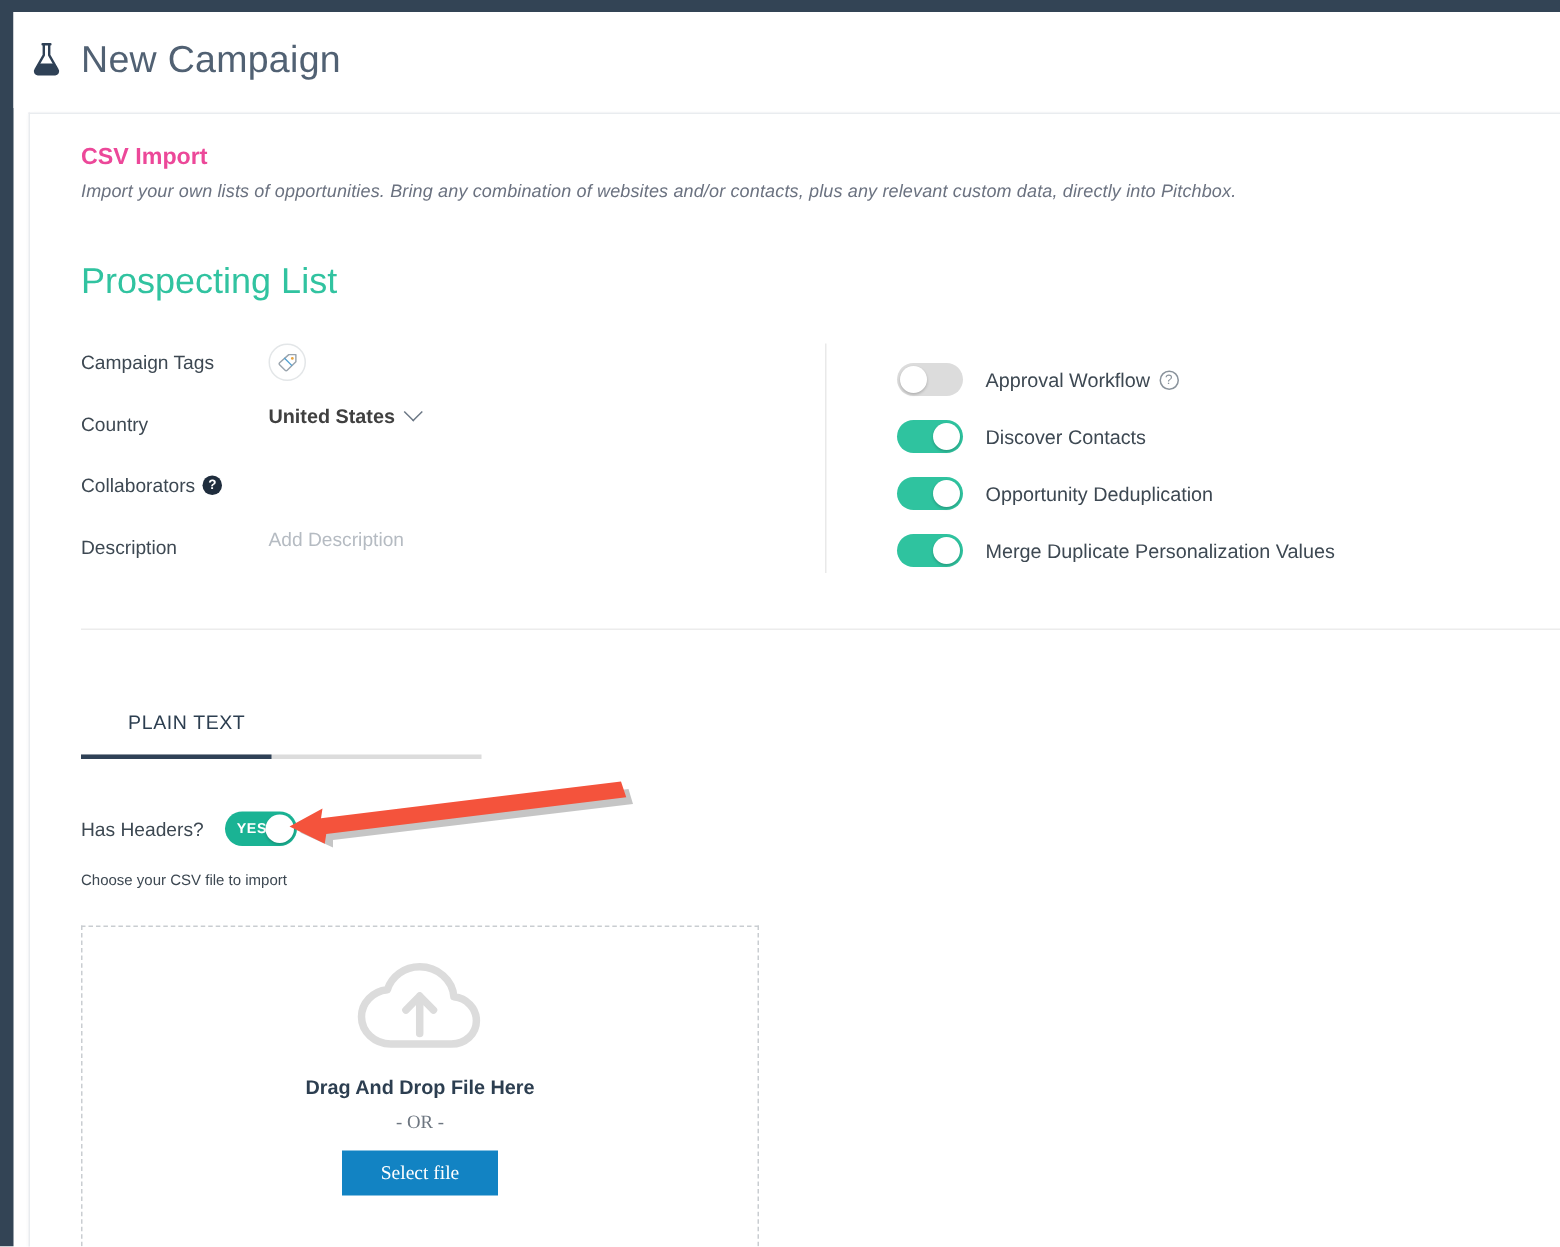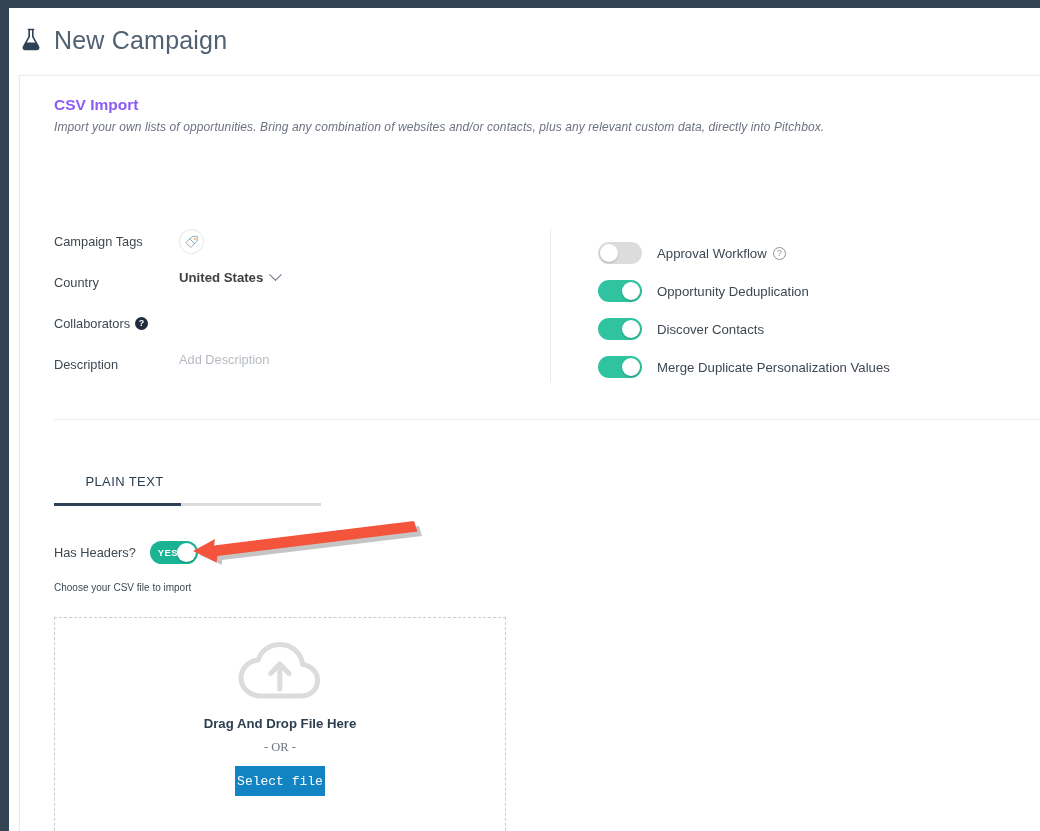--- a/index.html
+++ b/index.html
@@ -57,21 +57,21 @@
     left: 19px; top: 75px;
     width: 1030px; height: 770px;
     background: #ffffff;
     border: 1px solid #e9ecef;
     border-right: none;
     box-shadow: 0 1px 3px rgba(0,0,0,.055);
   }
 
   .card-title {
     position: absolute; left: 34px; top: 20px;
-    font-size: 15.5px; font-weight: bold; color: #8b5cf6;
+    font-size: 15.5px; font-weight: bold; color: #ec4899;
   }
   .card-sub {
     position: absolute; left: 34px; top: 44px;
     font-size: 12px; font-style: italic; color: #6b7280;
     letter-spacing: .1px;
   }
 
   .section-title {
     position: absolute; left: 34px; top: 98px;
     font-size: 24px; font-weight: 400; color: #31c3a0;
@@ -211,23 +211,23 @@
     display: flex; flex-direction: column; align-items: center;
   }
   .cloud { margin-top: 24px; }
   .dz-title {
     margin-top: 8px;
     font-size: 13.2px; font-weight: bold; color: #2c3e50;
   }
   .dz-or { margin-top: 9px; font-size: 12.5px; color: #6d7680; font-family: Liberation Serif, serif; }
   .dz-btn {
     margin-top: 11px;
-    width: 90px; height: 30px;
+    width: 104px; height: 30px;
     background: #1283c3; color: #ffffff;
-    font-size: 13px; font-family: Liberation Mono, monospace;
+    font-size: 13px; font-family: Liberation Serif, serif;
     border: none; cursor: pointer;
     display: flex; align-items: center; justify-content: center;
   }
 
   
   .arrow-layer {
     position: absolute; left: 0; top: 0;
     width: 1040px; height: 831px; pointer-events: none;
   }
 </style>
@@ -247,20 +247,21 @@
       </svg>
     </span>
     <span class="page-title">New Campaign</span>
   </div>
 
   <div class="card">
 
     <div class="card-title">CSV Import</div>
     <div class="card-sub">Import your own lists of opportunities. Bring any combination of websites and/or contacts, plus any relevant custom data, directly into Pitchbox.</div>
 
+    <div class="section-title">Prospecting List</div>
 
     <div class="form-left">
 
       <div class="frow">
         <div class="flabel">Campaign Tags</div>
         <div class="fvalue">
           <span class="tag-circle">
             <svg width="14" height="14" viewBox="0 0 16 16">
               <path d="M8.6 1.6H14v5.4l-6.6 6.6a1.1 1.1 0 0 1-1.6 0L1.6 9.4a1.1 1.1 0 0 1 0-1.6z" fill="none" stroke="#9aa4ad" stroke-width="1.1" stroke-linejoin="round"></path>
               <circle cx="11.3" cy="4.5" r="1.05" fill="#e8a33d"></circle>
@@ -307,28 +308,28 @@
         <span class="tlabel">
           <span>Approval Workflow</span>
           <span class="help-outline">?</span>
         </span>
       </div>
 
       <div class="trow">
         <span class="switch on">
           <span class="knob"></span>
         </span>
-        <span class="tlabel">Opportunity Deduplication</span>
+        <span class="tlabel">Discover Contacts</span>
       </div>
 
       <div class="trow">
         <span class="switch on">
           <span class="knob"></span>
         </span>
-        <span class="tlabel">Discover Contacts</span>
+        <span class="tlabel">Opportunity Deduplication</span>
       </div>
 
       <div class="trow">
         <span class="switch on">
           <span class="knob"></span>
         </span>
         <span class="tlabel">Merge Duplicate Personalization Values</span>
       </div>
 
     </div>

